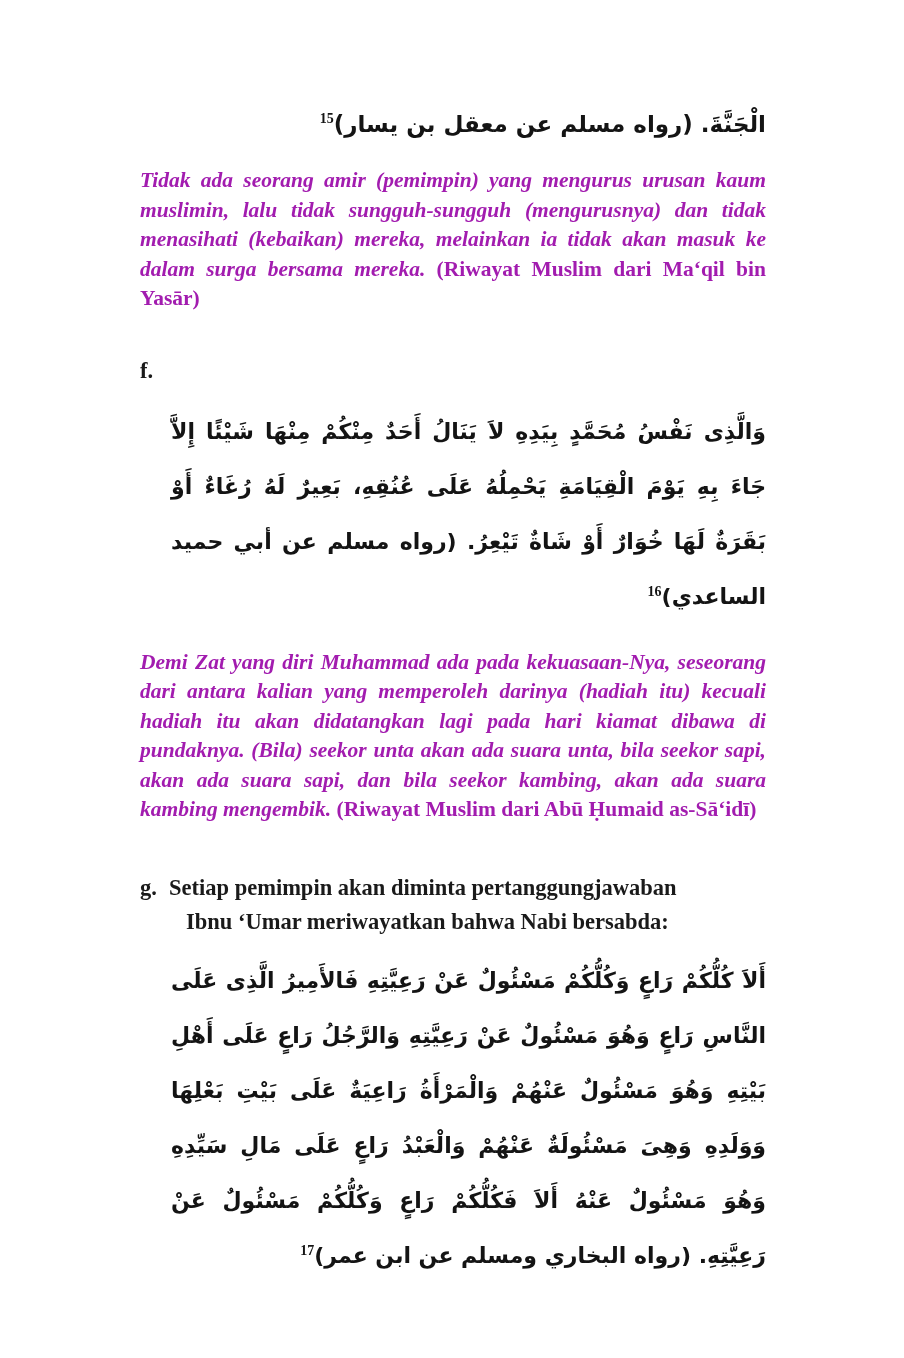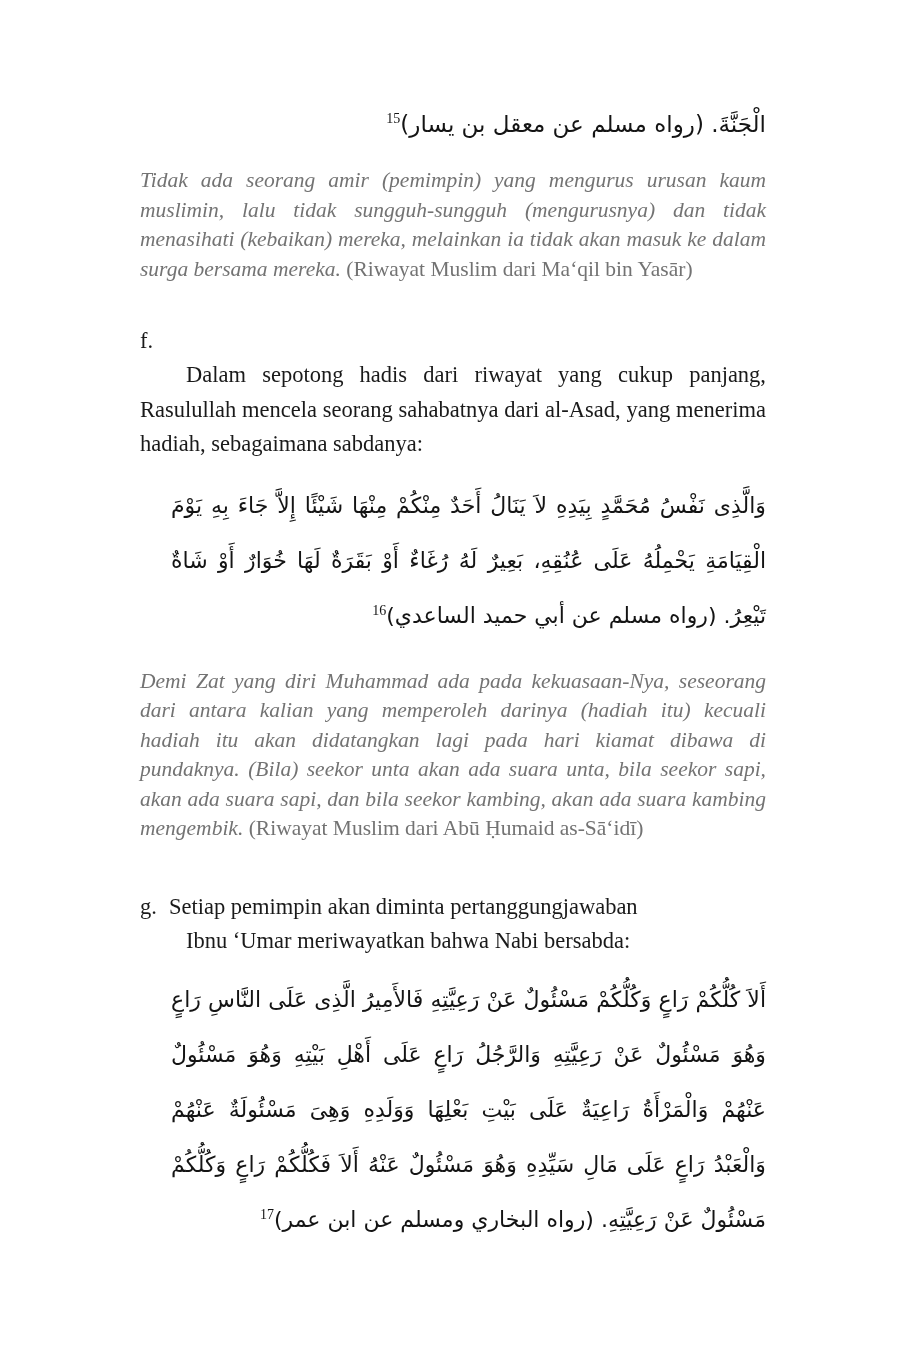--- a/index.html
+++ b/index.html
@@ -10,20 +10,21 @@
 
   .page {
     position: relative;
     width: 904px;
     height: 1358px;
     margin: 0 auto;
     background: #ffffff;
     color: #1c1c1c;
     overflow: hidden;
     font-family: "Liberation Serif", serif;
+    font-weight: bold;
   }
 
   .content {
     position: absolute;
     top: 0;
     left: 140px;
     width: 626px;
     padding-top: 98px;
   }
 
@@ -55,21 +56,21 @@
     letter-spacing: 0;
   }
 
   
   .translation {
     margin-top: 16px;
     font-style: italic;
     font-size: 21.5px;
     line-height: 29.5px;
     text-align: justify;
-    color: #737373;
+    color: #a21caf;
   }
 
   .translation .source {
     font-style: normal;
   }
 
   
   .section-heading {
     display: flex;
     font-size: 22.5px;
@@ -118,21 +119,20 @@
   <div class="content">
 
     <div class="arabic-line" dir="rtl"><span>الْجَنَّةَ. (رواه مسلم عن معقل بن يسار)</span><sup class="footnote-ref">15</sup></div>
 
     <p class="translation"><span>Tidak ada seorang amir (pemimpin) yang mengurus urusan kaum muslimin, lalu tidak sungguh-sungguh (mengurusnya) dan tidak menasihati (kebaikan) mereka, melainkan ia tidak akan masuk ke dalam surga bersama mereka. </span><span class="source">(Riwayat Muslim dari Ma‘qil bin Yasār)</span></p>
 
     <div class="section-heading mt-sec-f">
       <span class="marker">f.</span>
     </div>
 
-    <p class="body-para">Dalam sepotong hadis dari riwayat yang cukup panjang, Rasulullah mencela seorang sahabatnya dari al-Asad, yang menerima hadiah, sebagaimana sabdanya:</p>
 
     <div class="arabic-block mt-arab-2" dir="rtl"><span>وَالَّذِى نَفْسُ مُحَمَّدٍ بِيَدِهِ لاَ يَنَالُ أَحَدٌ مِنْكُمْ مِنْهَا شَيْئًا إِلاَّ جَاءَ بِهِ يَوْمَ الْقِيَامَةِ يَحْمِلُهُ عَلَى عُنُقِهِ، بَعِيرٌ لَهُ رُغَاءٌ أَوْ بَقَرَةٌ لَهَا خُوَارٌ أَوْ شَاةٌ تَيْعِرُ. (رواه مسلم عن أبي حميد الساعدي)</span><sup class="footnote-ref">16</sup></div>
 
     <p class="translation mt-trans-2"><span>Demi Zat yang diri Muhammad ada pada kekuasaan-Nya, seseorang dari antara kalian yang memperoleh darinya (hadiah itu) kecuali hadiah itu akan didatangkan lagi pada hari kiamat dibawa di pundaknya. (Bila) seekor unta akan ada suara unta, bila seekor sapi, akan ada suara sapi, dan bila seekor kambing, akan ada suara kambing mengembik. </span><span class="source">(Riwayat Muslim dari Abū Ḥumaid as-Sā‘idī)</span></p>
 
     <div class="section-heading mt-sec-g">
       <span class="marker">g.</span>
       <span>Setiap pemimpin akan diminta pertanggungjawaban</span>
     </div>
 

